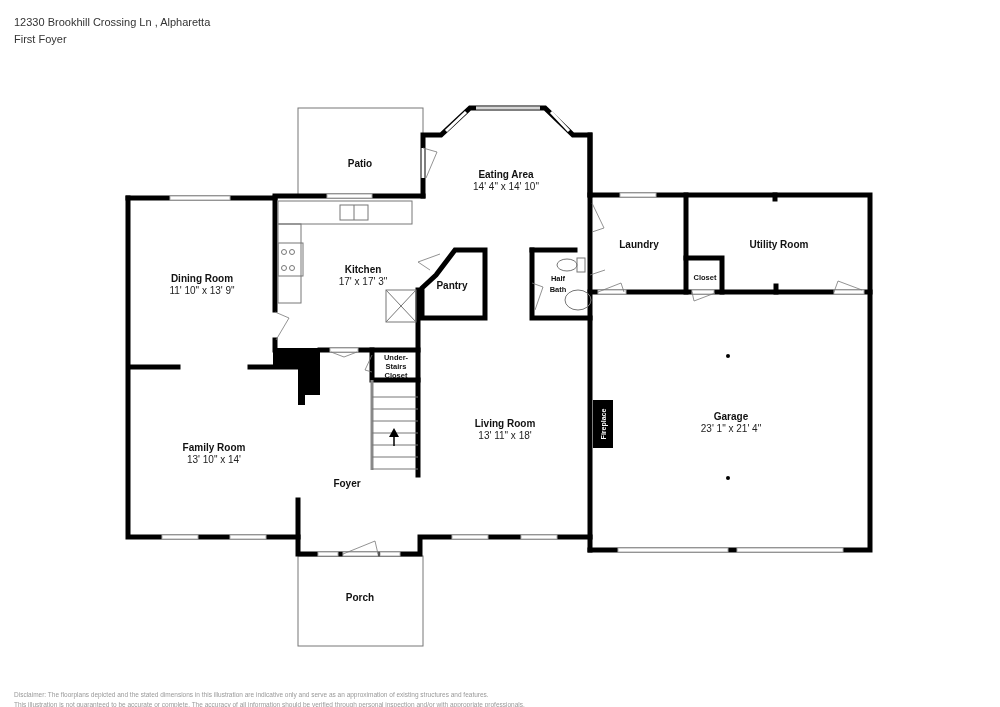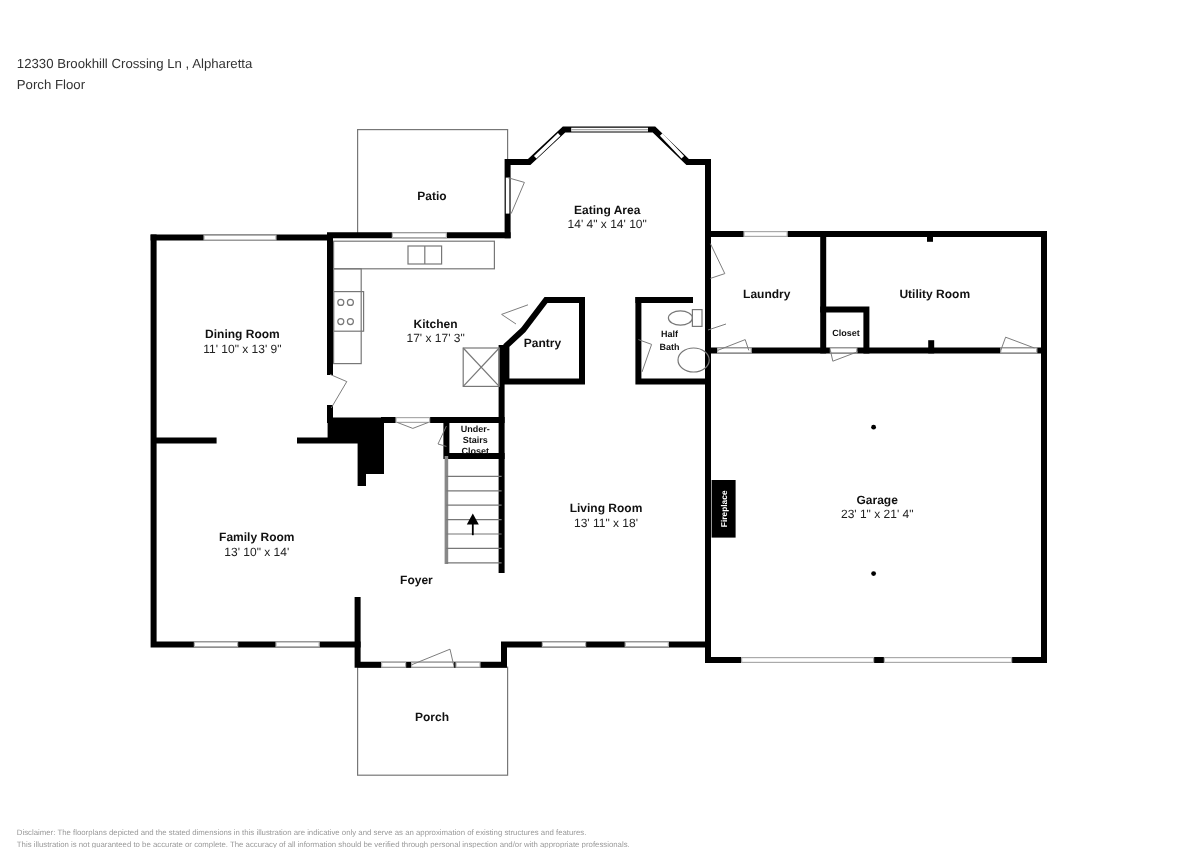--- a/index.html
+++ b/index.html
@@ -1,35 +1,35 @@
 <!DOCTYPE html>
 <html><head>
   <meta charset="utf-8">
   <style>
     html, body { margin: 0; padding: 0; background: #ffffff; }
     body { width: 1000px; height: 707px; position: relative; overflow: hidden; font-family: "Liberation Sans", sans-serif; color: #222; }
-    .header { position: absolute; left: 14px; top: 14px; font-size: 11px; line-height: 17px; color: #333; margin-top: 32px; }
+    .header { position: absolute; left: 14px; top: 14px; font-size: 11px; line-height: 17px; color: #333; }
     .header div { white-space: nowrap; }
     .disclaimer { position: absolute; left: 14px; top: 690px; font-size: 6.5px; color: #999; line-height: 10px; white-space: nowrap; }
     svg.plan { position: absolute; left: 0; top: 0; }
     .room-name { font-family: "Liberation Sans", sans-serif; font-weight: bold; font-size: 10px; fill: #111; text-anchor: middle; }
     .room-dim { font-family: "Liberation Sans", sans-serif; font-size: 10px; fill: #222; text-anchor: middle; }
     .small-name { font-family: "Liberation Sans", sans-serif; font-weight: bold; font-size: 7.5px; fill: #111; text-anchor: middle; }
     .wall { stroke: #000; stroke-width: 5; fill: none; stroke-linecap: square; }
     .thin { stroke: #777; stroke-width: 1; fill: none; }
     .win { stroke: #aaa; stroke-width: 1; fill: #fff; }
     .door { stroke: #777; stroke-width: 0.8; fill: none; }
     .fill-black { fill: #000; }
   </style>
 </head>
 <body>
 
 <div class="header">
   <div>12330 Brookhill Crossing Ln , Alpharetta</div>
-  <div>Porch Floor</div>
+  <div>First Foyer</div>
 </div>
 
 <svg class="plan" width="1000" height="707" viewBox="0 0 1000 707">
 
   <rect x="298" y="108" width="125" height="88" class="thin" fill="none"></rect>
 
   <rect x="298" y="556" width="125" height="90" class="thin" fill="none"></rect>
 
   <g>
     <polyline class="wall" points="423,196 423,135 441,135 470,108 545,108 573,135 590,135 590,195"></polyline>

